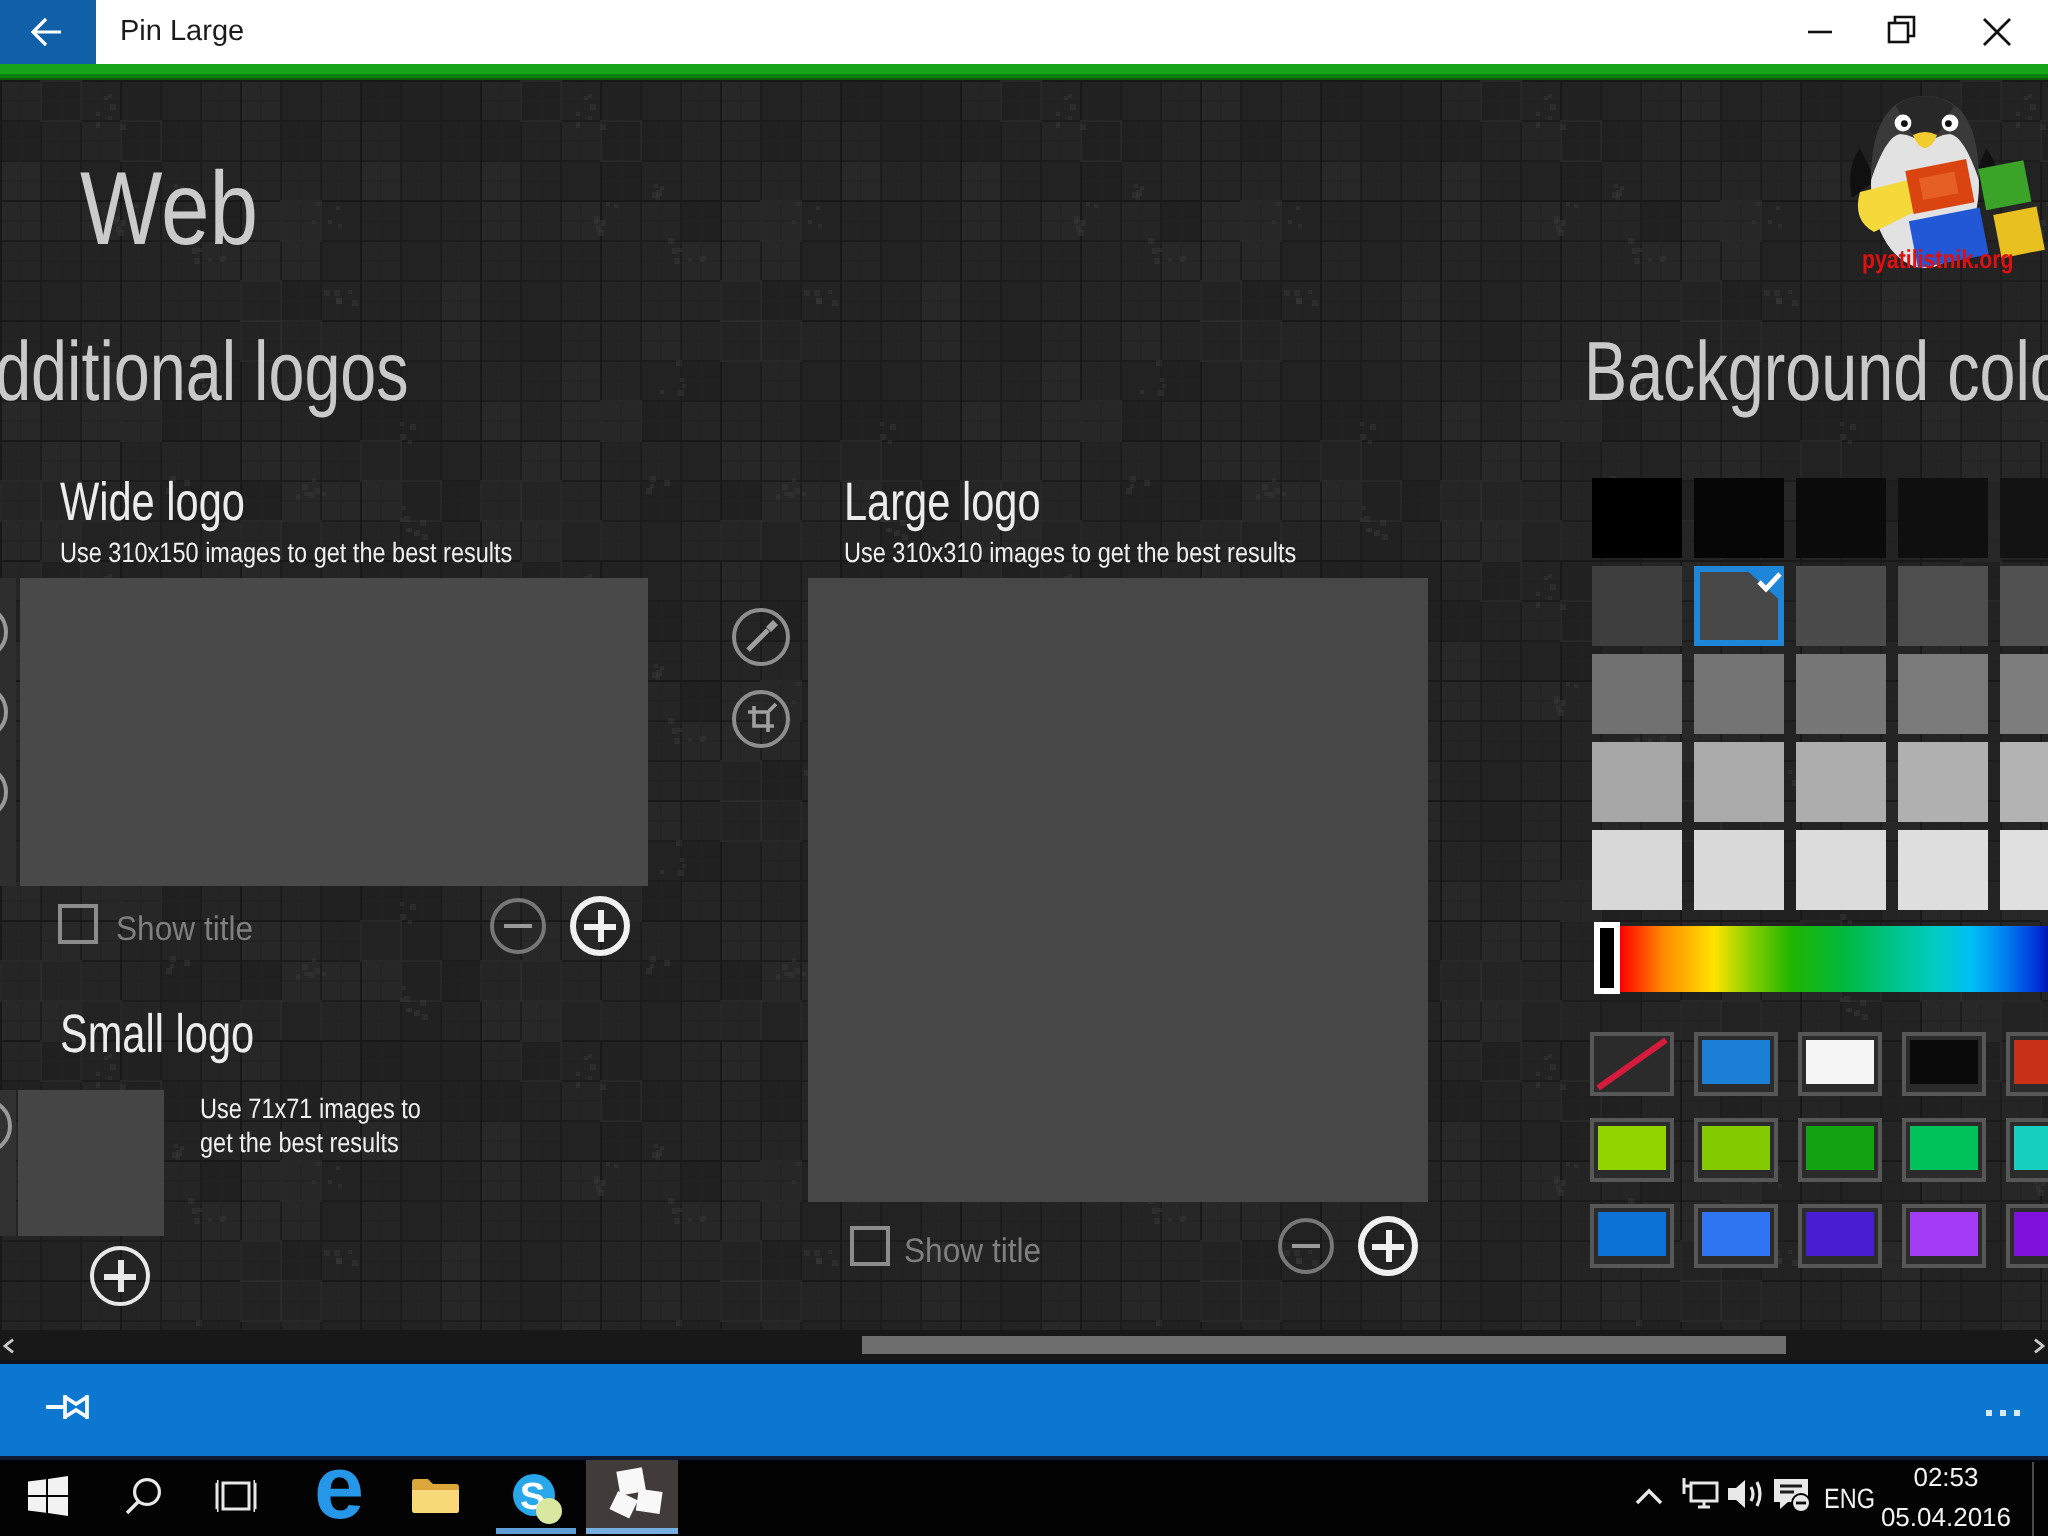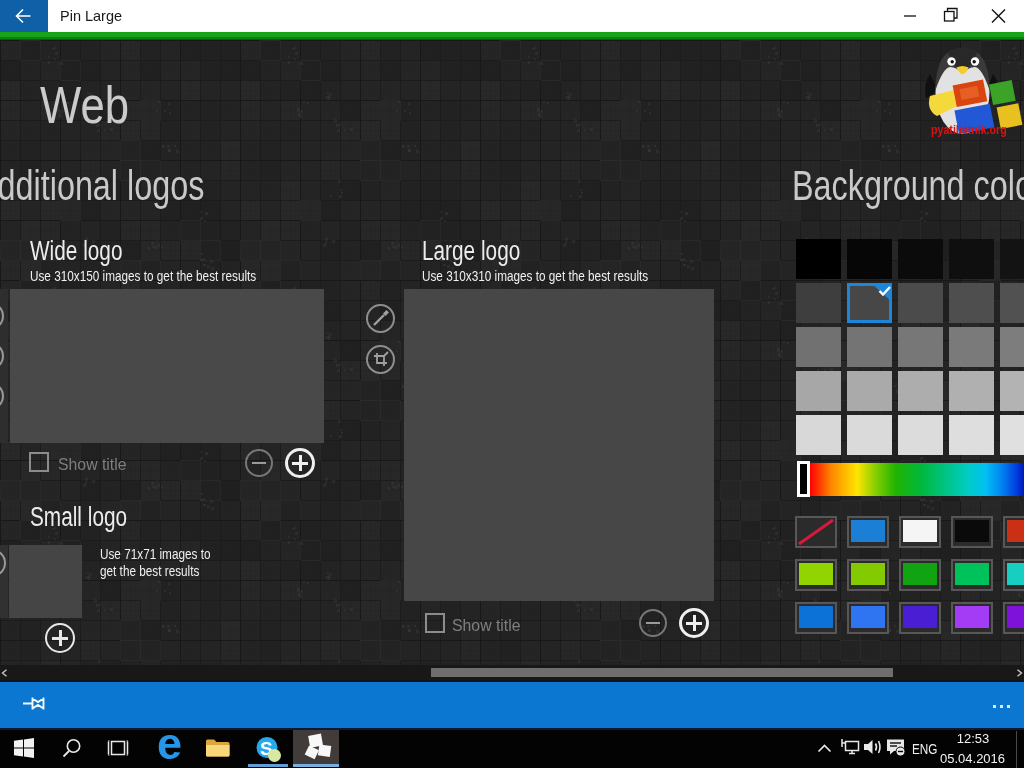--- a/index.html
+++ b/index.html
@@ -569,14 +569,14 @@
     <path d="M1 6 H5 L9.5 2 V16 L5 12 H1 Z" fill="#e8e8e8"></path>
     <path d="M12.5 5.5 Q14.5 9 12.5 12.5 M15.5 3 Q18.5 9 15.5 15" stroke="#e8e8e8" stroke-width="1.6" fill="none"></path>
   </svg>
 <svg class="abs" style="left:886px;top:738px" width="20" height="19">
     <path d="M1 1.5 H18 V13 H8 L4 16.5 V13 H1 Z" fill="#e8e8e8"></path>
     <path d="M4 5 H15 M4 8 H11" stroke="#1a1a1a" stroke-width="1.4"></path>
     <circle cx="14.5" cy="13.5" r="4.5" fill="#e8e8e8" stroke="#030304" stroke-width="1"></circle>
     <path d="M12 13.5 H17" stroke="#030304" stroke-width="1.4"></path>
   </svg>
 <div class="abs sx85" style="left:912px;top:741px;font-size:14px;color:#f0f0f0">ENG</div>
-<div class="abs" style="left:940px;top:731px;width:66px;text-align:center;font-size:13px;color:#f2f2f2">12:53</div>
-<div class="abs" style="left:940px;top:751px;width:66px;font-size:13px;color:#f2f2f2">05.04.2016</div>
+<div class="abs" style="left:940px;top:731px;width:66px;text-align:center;font-size:13px;color:#f2f2f2">02:53</div>
+<div class="abs" style="left:940px;top:751px;width:66px;text-align:center;font-size:13px;color:#f2f2f2">05.04.2016</div>
 <div class="abs" style="left:1016px;top:731px;width:1px;height:37px;background:#4a4a4a"></div>
 </body></html>

